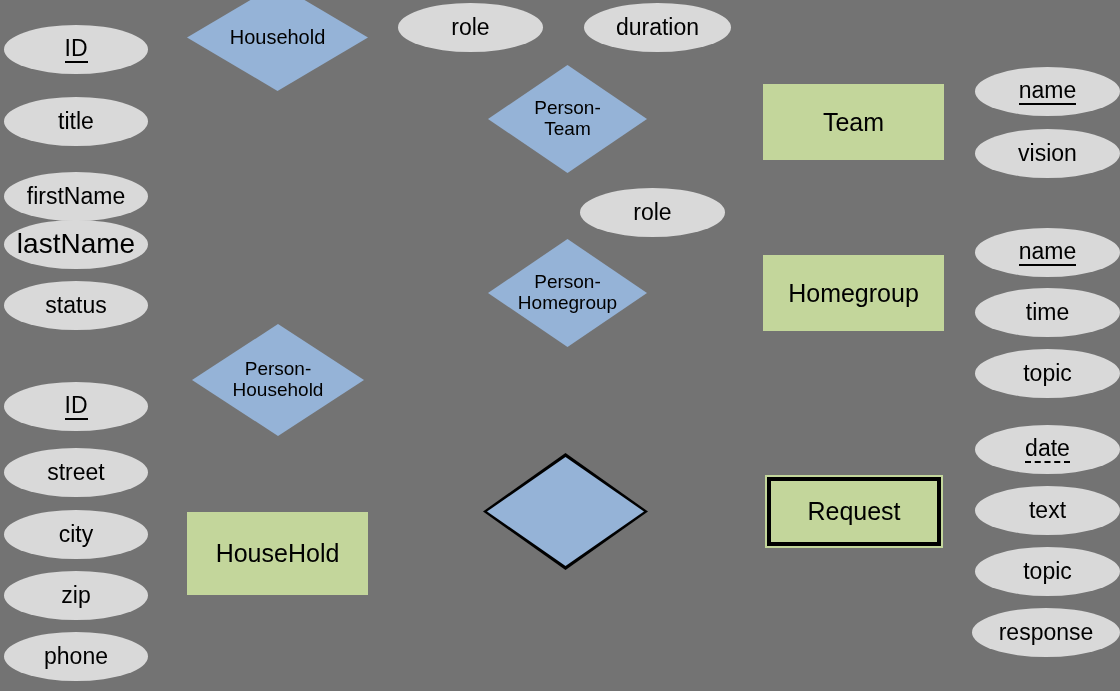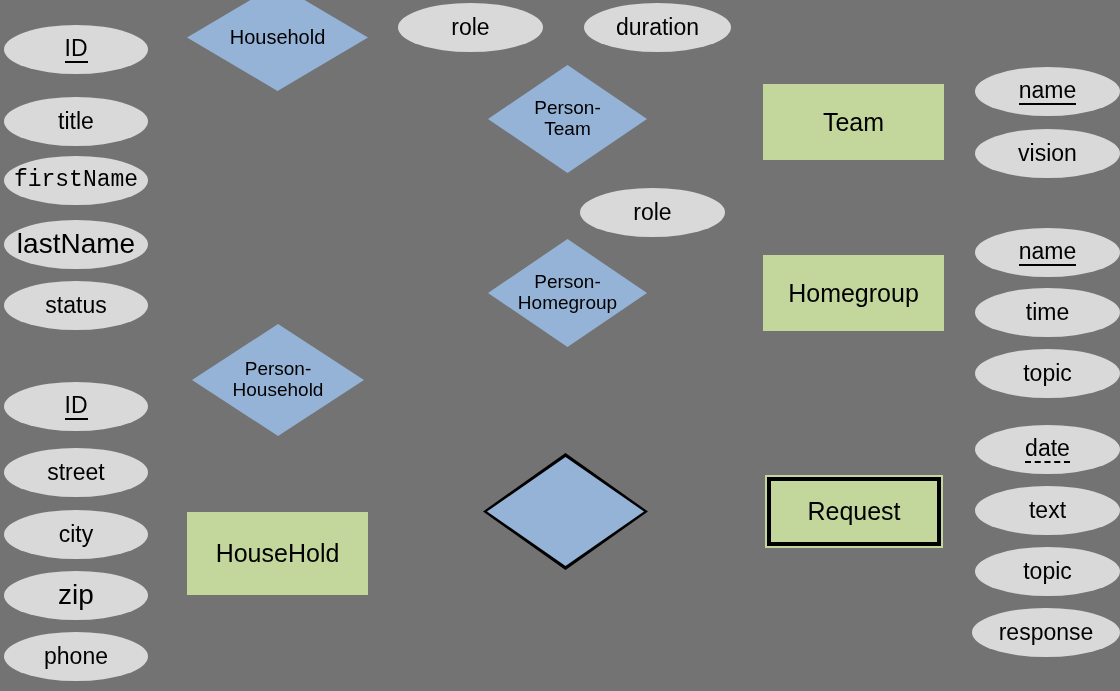--- a/index.html
+++ b/index.html
@@ -99,40 +99,40 @@
 <body>
 
 <div id="canvas">
 
   <div class="attr pk" style="left:4px; top:25px; width:144px; height:49px; font-size:23px;">
     <span class="lbl">ID</span>
   </div>
   <div class="attr" style="left:4px; top:97px; width:144px; height:49px; font-size:23px;">
     <span class="lbl">title</span>
   </div>
-  <div class="attr" style="left:4px; top:156px; width:144px; height:49px; font-size:23px;font-family:Liberation Mono, monospace;">
+  <div class="attr" style="left:4px; top:172px; width:144px; height:49px; font-size:23px;">
     <span class="lbl">firstName</span>
   </div>
   <div class="attr" style="left:4px; top:220px; width:144px; height:49px; font-size:28px;align-items:center;">
     <span class="lbl">lastName</span>
   </div>
   <div class="attr" style="left:4px; top:281px; width:144px; height:49px; font-size:23px;text-align:center;">
     <span class="lbl">status</span>
   </div>
 
   <div class="attr pk" style="left:4px; top:382px; width:144px; height:49px; font-size:23px;">
     <span class="lbl">ID</span>
   </div>
   <div class="attr" style="left:4px; top:448px; width:144px; height:49px; font-size:23px;align-items:center;">
     <span class="lbl">street</span>
   </div>
   <div class="attr" style="left:4px; top:510px; width:144px; height:49px; font-size:23px;">
     <span class="lbl">city</span>
   </div>
-  <div class="attr" style="left:4px; top:571px; width:144px; height:49px; font-size:28px;">
+  <div class="attr" style="left:4px; top:571px; width:144px; height:49px; font-size:23px;">
     <span class="lbl">zip</span>
   </div>
   <div class="attr" style="left:4px; top:632px; width:144px; height:49px; font-size:23px;">
     <span class="lbl">phone</span>
   </div>
 
   <div class="rel" style="left:187px; top:-16px; width:181px; height:107px; font-size:20px;">
     <span class="shape"></span>
     <span class="lbl">Household</span>
   </div>

